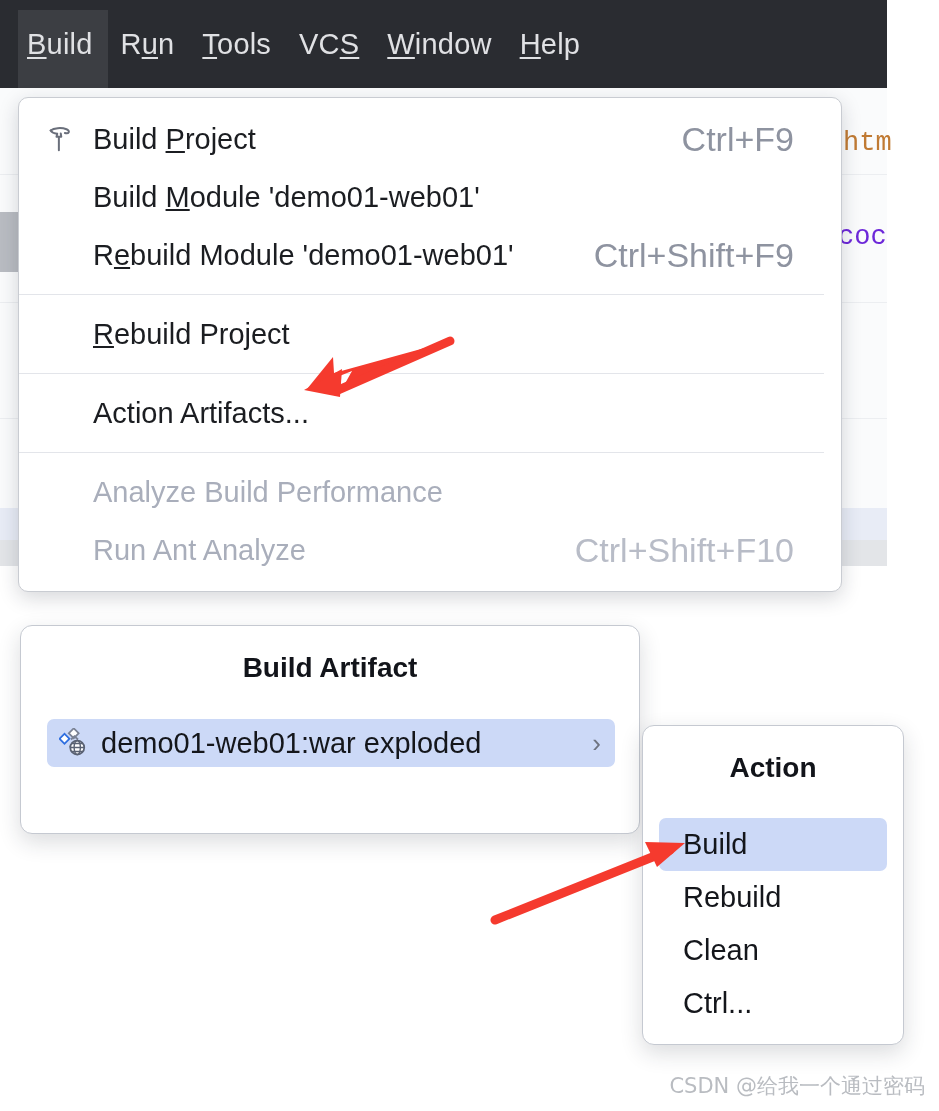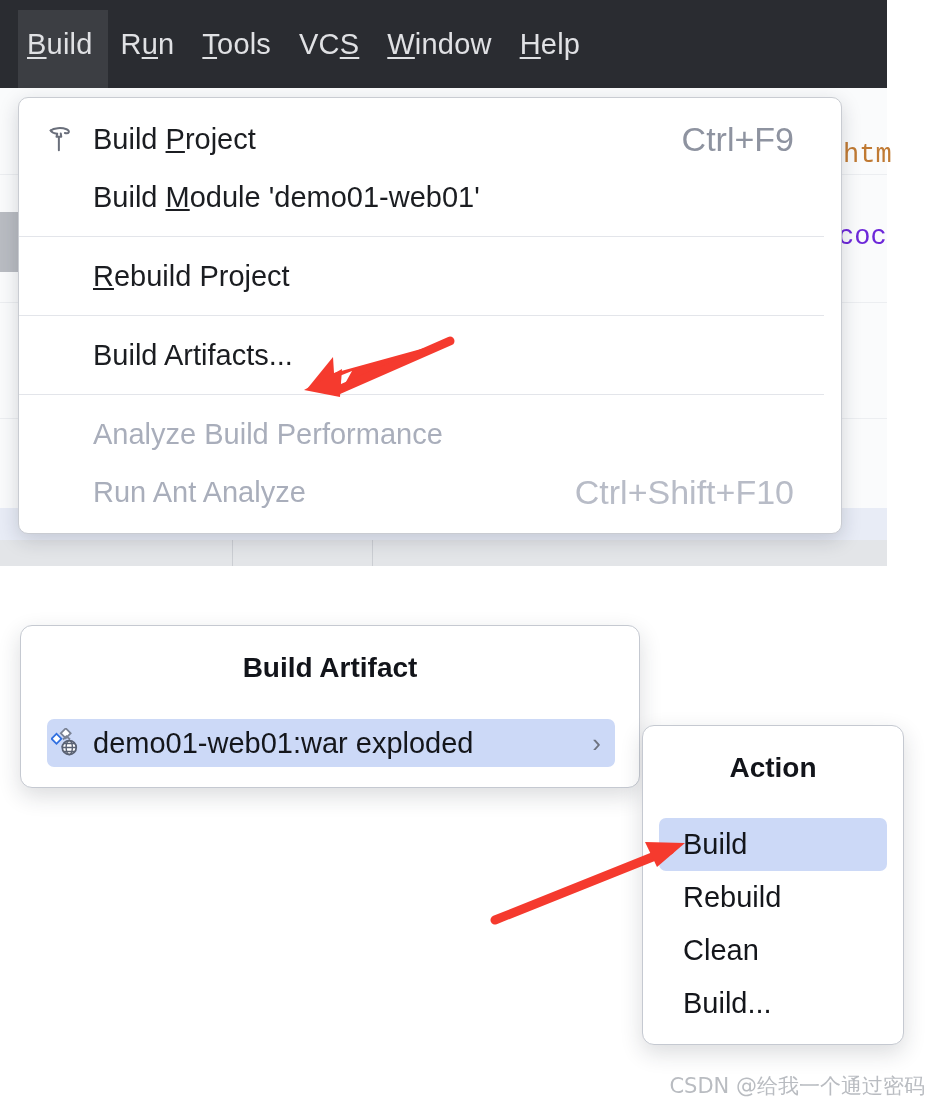--- a/index.html
+++ b/index.html
@@ -46,21 +46,21 @@
     left: 0; top: 420px;
     width: 887px; height: 46px;
     background: #e8ecf6;
   }
   .code-frag {
     position: absolute;
     font-family: "Liberation Mono", monospace;
     font-size: 27px;
     white-space: nowrap;
   }
-  .code-frag.tag { color: #c07a33; top: 140px; left: 843px; }
+  .code-frag.tag { color: #c07a33; top: 128px; left: 843px; }
   .code-frag.kw  { color: #6d28d9; top: 222px; left: 838px; font-weight: 400; }
 
   
   .tool-strip {
     position: absolute;
     left: 0; top: 540px;
     width: 887px; height: 26px;
     background: #e3e5e8;
   }
   .tool-div {
@@ -149,21 +149,21 @@
     height: 1px;
     background: #e3e5ea;
     margin: 10px 0 10px 0;
   }
   .hammer-icon { display: block; }
 
   
   .popup-artifact {
     position: absolute;
     left: 20px; top: 625px;
-    width: 620px; height: 163px;
+    width: 620px; height: 209px;
     background: #ffffff;
     border: 1px solid #c5c9d1;
     border-radius: 12px;
     box-shadow: 0 8px 22px rgba(30,35,50,0.16);
     box-sizing: border-box;
   }
   .popup-title {
     text-align: center;
     font-size: 28px;
     font-weight: bold;
@@ -171,21 +171,21 @@
     margin-top: 26px;
   }
   .artifact-row {
     position: absolute;
     left: 26px; top: 93px;
     width: 568px; height: 48px;
     background: #ccd9f7;
     border-radius: 7px;
     display: flex;
     align-items: center;
-    padding: 0 14px 0 4px;
+    padding: 0 14px 0 12px;
     box-sizing: border-box;
     cursor: default;
   }
   .artifact-row .a-icon { flex: 0 0 34px; display:flex; align-items:center; }
   .artifact-row .a-label {
     flex: 1 1 auto;
     font-size: 29px;
     color: #14161b;
     padding-left: 8px;
     white-space: nowrap;
@@ -295,37 +295,44 @@
     </div>
 
     <div class="menu-row">
       <span class="leading"></span>
       <span class="label">
         <span>Build </span><u>M</u><span>odule 'demo01-web01'</span>
       </span>
       <span class="accel"></span>
     </div>
 
+    <div class="menu-row">
+      <span class="leading"></span>
+      <span class="label">
+        <span>R</span><u>e</u><span>build Module 'demo01-web01'</span>
+      </span>
+      <span class="accel">Ctrl+Shift+F9</span>
+    </div>
 
     <div class="menu-sep"></div>
 
     <div class="menu-row">
       <span class="leading"></span>
       <span class="label">
         <span></span><u>R</u><span>ebuild Project</span>
       </span>
       <span class="accel"></span>
     </div>
 
     <div class="menu-sep"></div>
 
     <div class="menu-row">
       <span class="leading"></span>
       <span class="label">
-        <span>Build Artifacts...</span>
+        <span>Action Artifacts...</span>
       </span>
       <span class="accel"></span>
     </div>
 
     <div class="menu-sep"></div>
 
     <div class="menu-row disabled">
       <span class="leading"></span>
       <span class="label">
         <span>Analyze Build Performance</span>
@@ -361,21 +368,21 @@
       <span class="a-chev">›</span>
     </div>
   </div>
 
   <div class="popup-action">
     <div class="action-title">Action</div>
     <div class="action-list" id="action-list">
         <div class="action-item selected">Build</div>
         <div class="action-item">Rebuild</div>
         <div class="action-item">Clean</div>
-        <div class="action-item">Build...</div>
+        <div class="action-item">Ctrl...</div>
       </div>
   </div>
 
   <svg class="arrow-svg" style="left:290px; top:335px;" width="170" height="75">
     <polygon points="160,6 52,54 62,36 17,54 43,22 44,38" fill="#f53a2e"></polygon>
     <path d="M160,6 L46,56" stroke="#f53a2e" stroke-width="9" stroke-linecap="round"></path>
     <polygon points="14,55 52,34 50,62" fill="#f53a2e"></polygon>
   </svg>
 
   <svg class="arrow-svg" style="left:485px; top:830px;" width="215" height="100">

